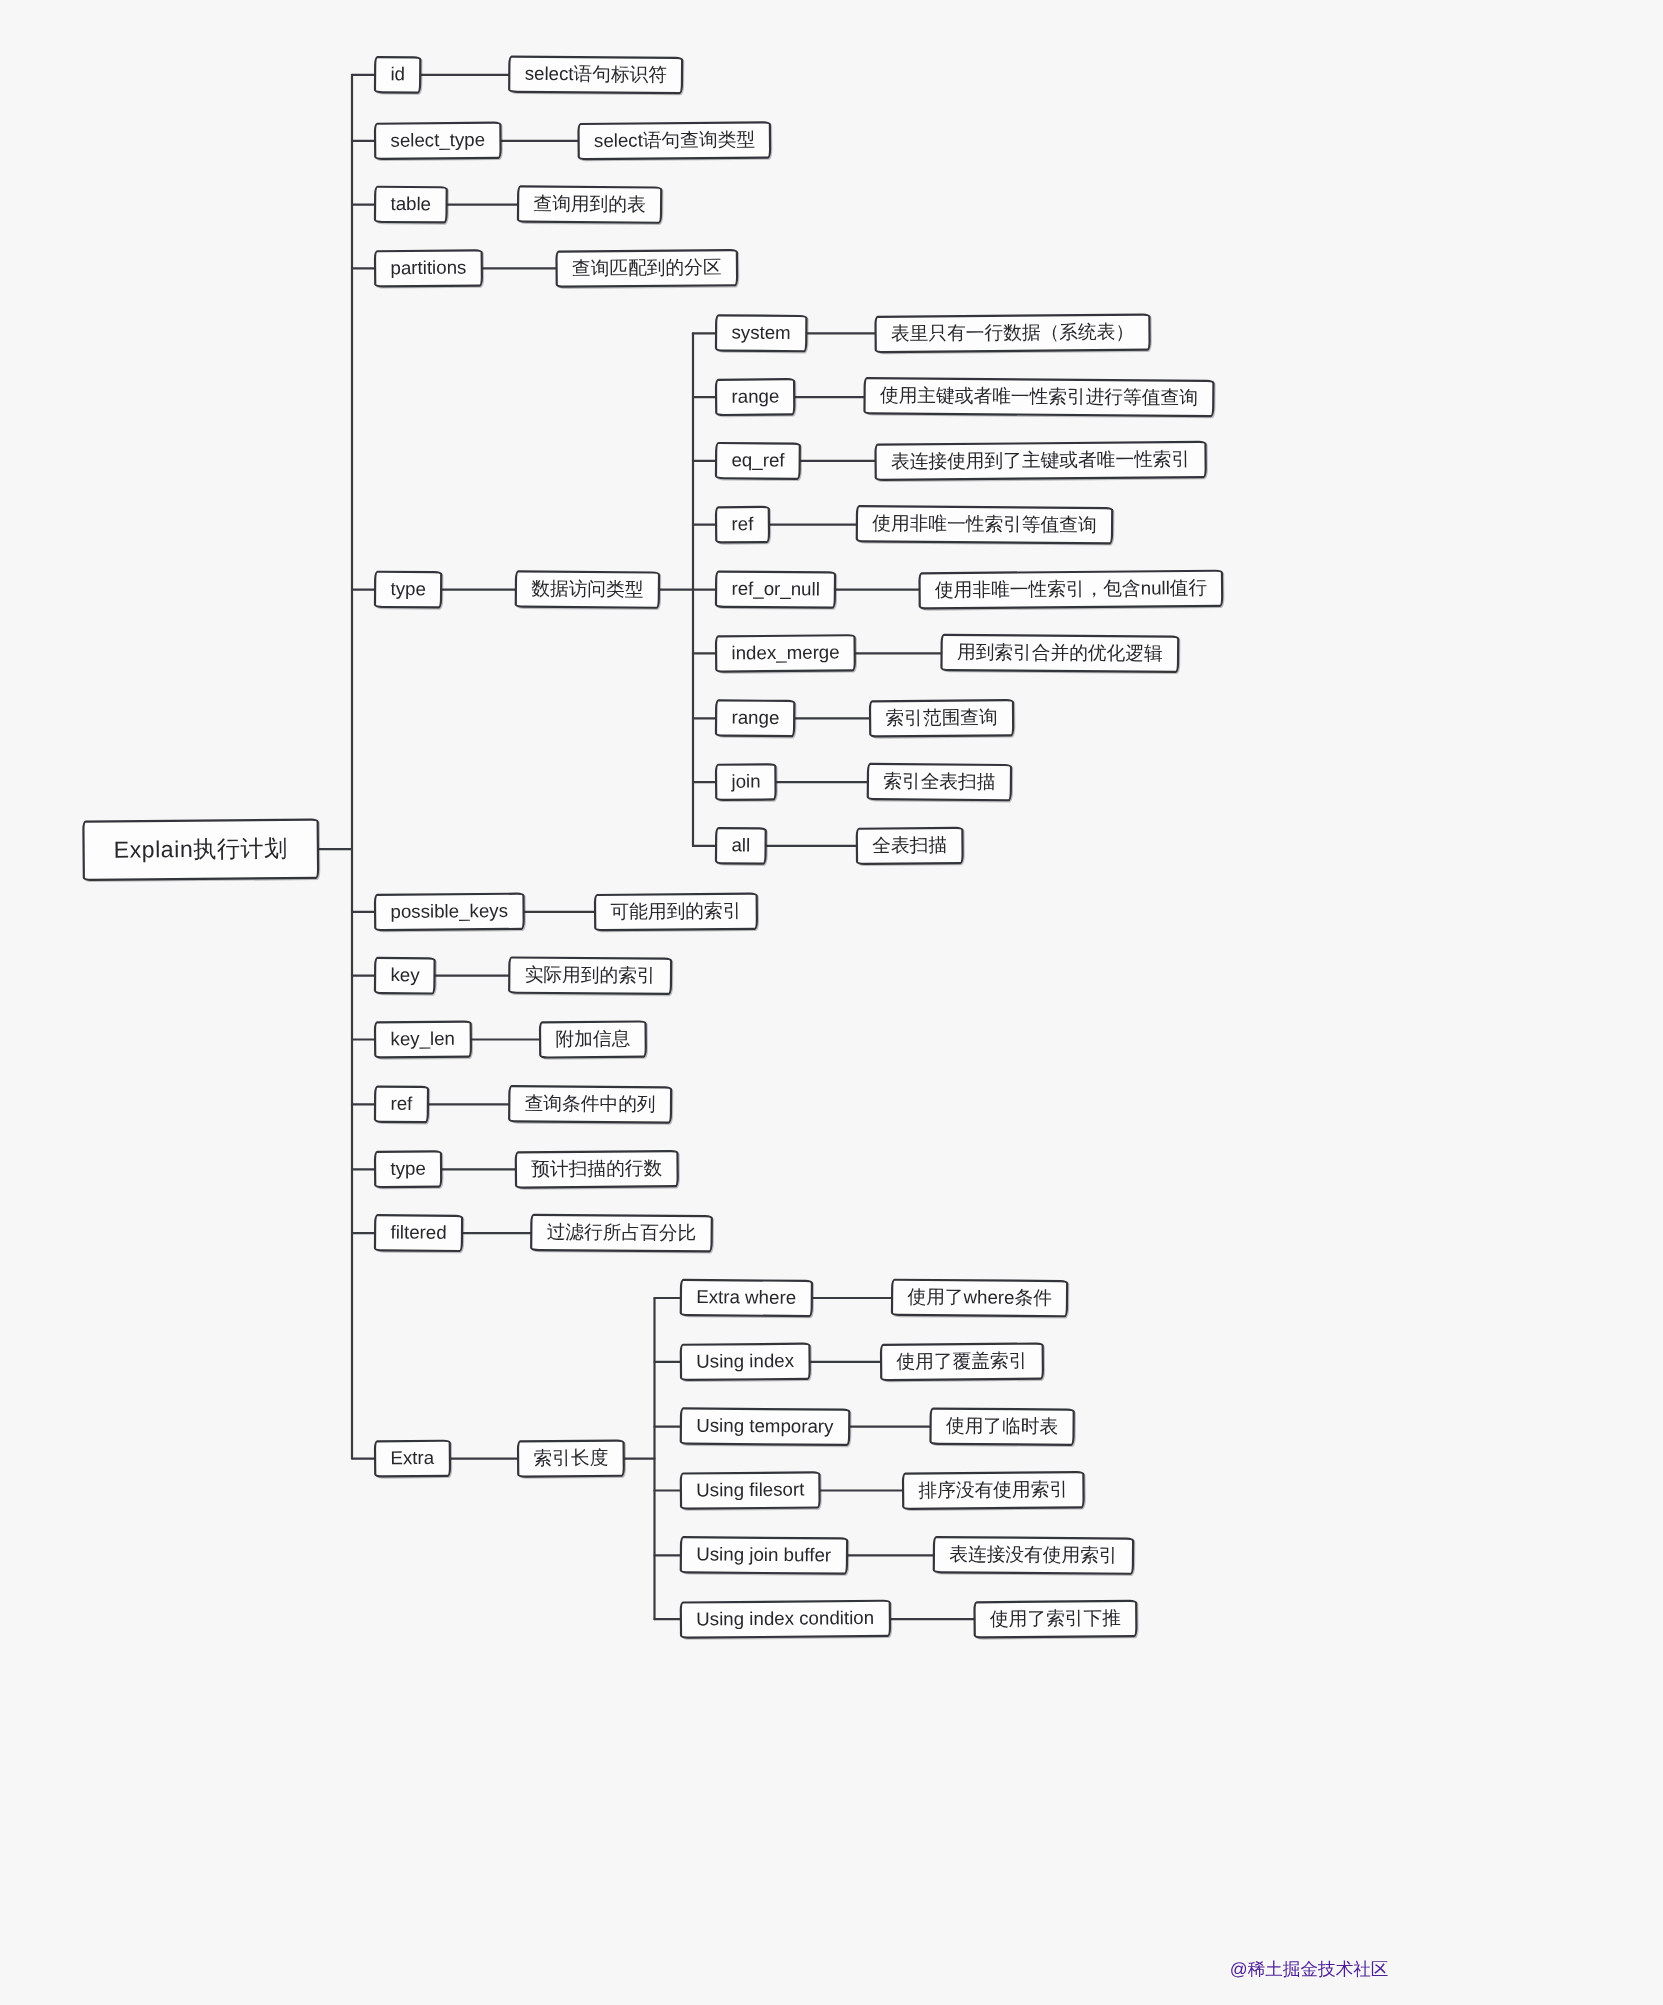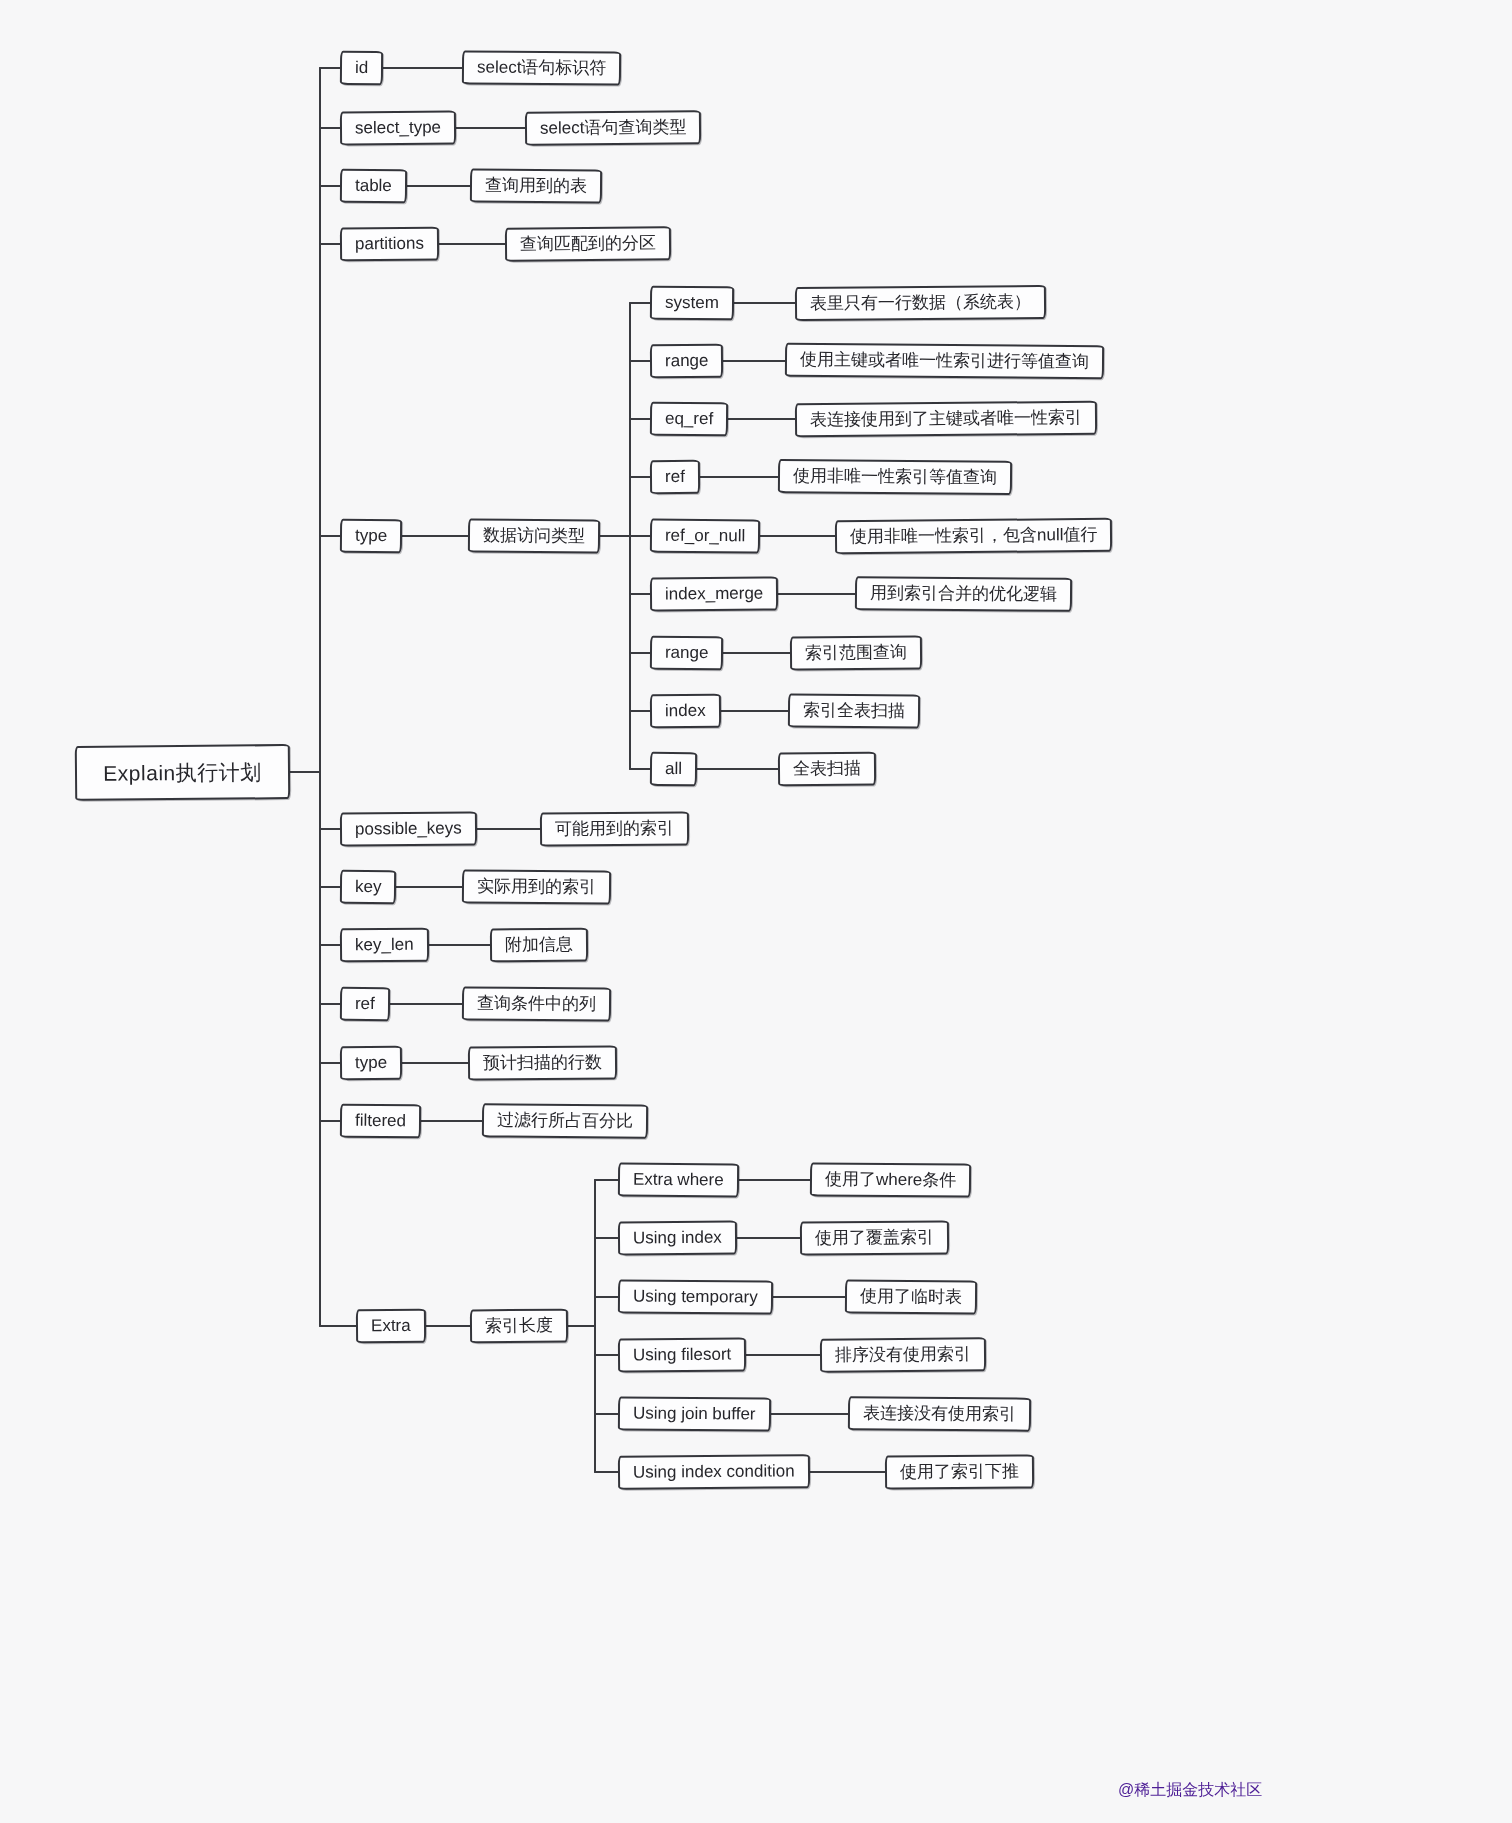--- a/index.html
+++ b/index.html
@@ -79,21 +79,21 @@
   <div class="node" style="left:340px;top:111px">select_type</div>
   <div class="node" style="left:340px;top:169px">table</div>
   <div class="node" style="left:340px;top:227px">partitions</div>
   <div class="node" style="left:340px;top:519px">type</div>
   <div class="node" style="left:340px;top:812px">possible_keys</div>
   <div class="node" style="left:340px;top:870px">key</div>
   <div class="node" style="left:340px;top:928px">key_len</div>
   <div class="node" style="left:340px;top:987px">ref</div>
   <div class="node" style="left:340px;top:1046px">type</div>
   <div class="node" style="left:340px;top:1104px">filtered</div>
-  <div class="node" style="left:356px;top:1309px">Extra</div>
+  <div class="node" style="left:340px;top:1309px">Extra</div>
 
   <div class="node" style="left:462px;top:51px">select语句标识符</div>
   <div class="node" style="left:525px;top:111px">select语句查询类型</div>
   <div class="node" style="left:470px;top:169px">查询用到的表</div>
   <div class="node" style="left:505px;top:227px">查询匹配到的分区</div>
   <div class="node" style="left:468px;top:519px">数据访问类型</div>
   <div class="node" style="left:540px;top:812px">可能用到的索引</div>
   <div class="node" style="left:462px;top:870px">实际用到的索引</div>
   <div class="node" style="left:490px;top:928px">附加信息</div>
   <div class="node" style="left:462px;top:987px">查询条件中的列</div>
@@ -101,21 +101,21 @@
   <div class="node" style="left:482px;top:1104px">过滤行所占百分比</div>
   <div class="node" style="left:470px;top:1309px">索引长度</div>
 
   <div class="node" style="left:650px;top:286px">system</div>
   <div class="node" style="left:650px;top:344px">range</div>
   <div class="node" style="left:650px;top:402px">eq_ref</div>
   <div class="node" style="left:650px;top:460px">ref</div>
   <div class="node" style="left:650px;top:519px">ref_or_null</div>
   <div class="node" style="left:650px;top:577px">index_merge</div>
   <div class="node" style="left:650px;top:636px">range</div>
-  <div class="node" style="left:650px;top:694px">index</div>
+  <div class="node" style="left:650px;top:694px">join</div>
   <div class="node" style="left:650px;top:752px">all</div>
 
   <div class="node" style="left:795px;top:286px">表里只有一行数据（系统表）</div>
   <div class="node" style="left:785px;top:344px">使用主键或者唯一性索引进行等值查询</div>
   <div class="node" style="left:795px;top:402px">表连接使用到了主键或者唯一性索引</div>
   <div class="node" style="left:778px;top:460px">使用非唯一性索引等值查询</div>
   <div class="node" style="left:835px;top:519px">使用非唯一性索引，包含null值行</div>
   <div class="node" style="left:855px;top:577px">用到索引合并的优化逻辑</div>
   <div class="node" style="left:790px;top:636px">索引范围查询</div>
   <div class="node" style="left:788px;top:694px">索引全表扫描</div>

